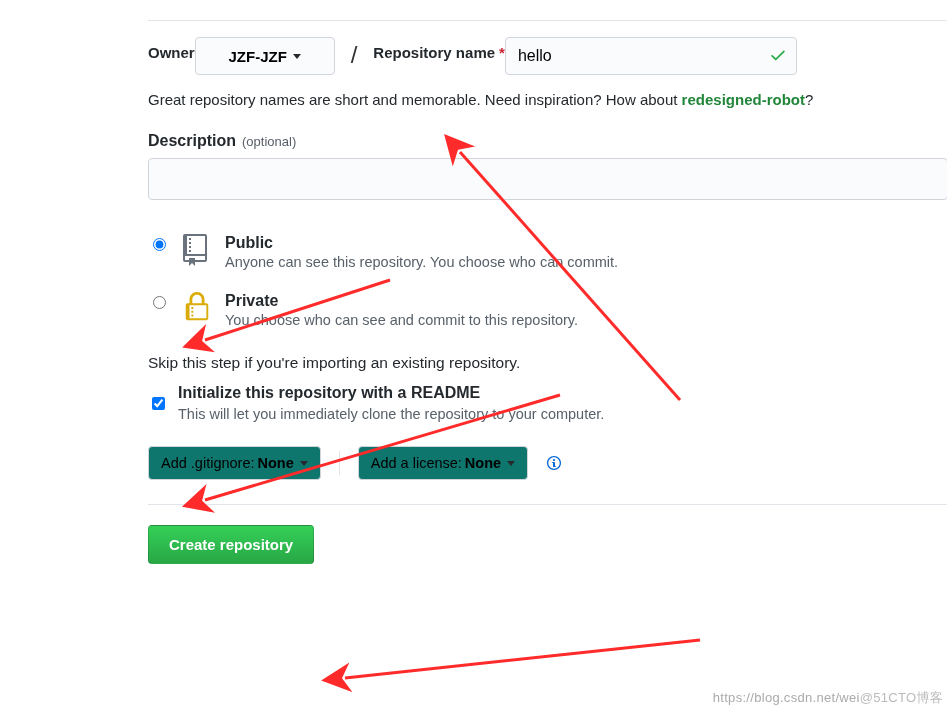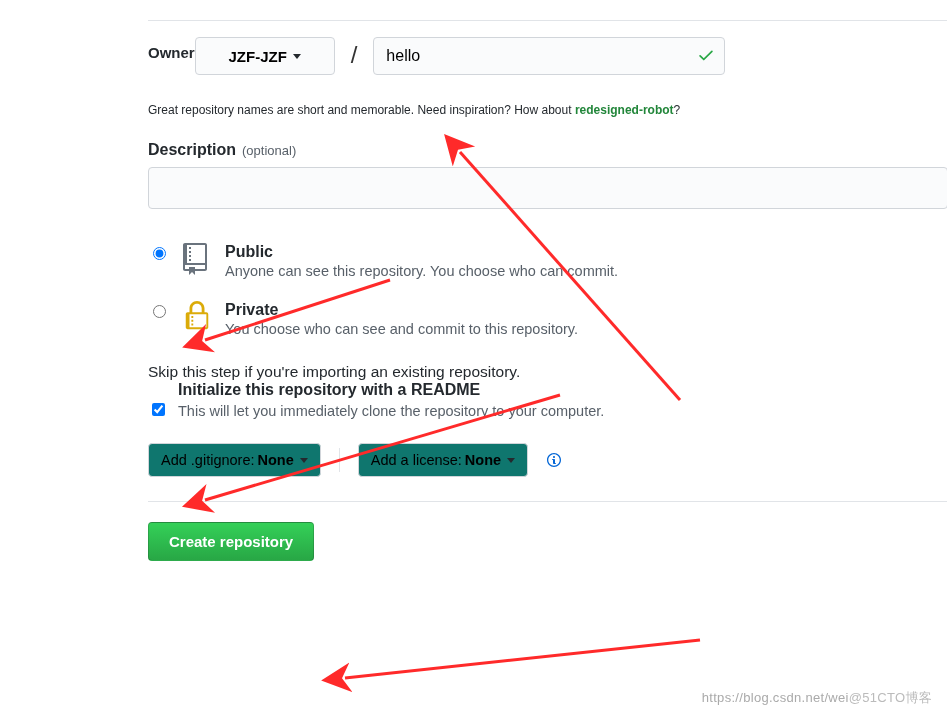--- a/index.html
+++ b/index.html
@@ -34,55 +34,55 @@
     border-left:4px solid transparent; border-right:4px solid transparent;
     border-top:5px solid #24292e;
   }
   .slash { font-size: 24px; color:#333; padding: 0 6px 6px 6px; }
   .text-input {
     border: 1px solid #d1d5da; border-radius: 4px; background:#fafbfc;
     font-size:16px; padding: 7px 36px 7px 12px; height:38px;
   }
   .repo-input-wrap { position:relative; display:inline-block; }
   .check-icon { position:absolute; right:10px; top:9px; }
-  .hint { font-size: 12px; color:#24292e; margin-top:28px; }
+  .hint { font-size: 15px; color:#24292e; margin-top:16px; }
   .suggest { color:#22863a; font-weight:600; }
   .desc-label { margin-top: 24px; font-weight:600; font-size:16px; display:flex; gap:6px; align-items:baseline; }
   .desc-input {
     margin-top:8px; border:1px solid #d1d5da; border-radius:4px; background:#fafbfc;
     width: 800px; height:42px; font-size:16px; padding:8px 12px;
   }
   .vis-group { margin-top: 34px; }
   .vis-option { display:flex; align-items:flex-start; gap:12px; margin-bottom: 22px; }
   .vis-option input[type=radio] { margin-top:4px; }
   .vis-icon { width:32px; display:flex; align-items:center; justify-content:center; }
   .vis-title { font-size:16px; font-weight:600; }
   .vis-sub { color:#586069; font-size:14.5px; margin-top:2px; }
   .skip-text { margin-top: 26px; font-size:15.5px; }
-  .init-row { display:flex; align-items:flex-end; gap:10px; }
+  .init-row { margin-top: 12px; display:flex; align-items:center; gap:10px; }
   .init-title { font-size:16px; font-weight:600; }
   .init-sub { color:#586069; font-size:14.5px; margin-top:4px; }
   .dropdown-row { margin-top: 24px; display:flex; align-items:center; gap: 18px; }
   .drop-btn {
     border:1px solid #d1d5da; border-radius:4px; background:#0f766e;
     padding: 6px 12px; font-size:14.5px; cursor:pointer; display:inline-flex; align-items:center;
     height: 34px;
   }
   .drop-btn .bold { font-weight:600; margin-left:3px; }
   .vr { width:1px; height:24px; background:#e1e4e8; }
   .info-icon { color:#0366d6; cursor:pointer; display:inline-flex; }
   .divider2 { border-top:1px solid #e1e4e8; margin: 24px 0 20px 0; width:800px; }
   .create-btn {
     background: linear-gradient(#34d058,#28a745);
     border:1px solid rgba(27,31,35,.2);
     color:#fff; font-weight:600; font-size:15px;
     padding: 10px 20px; border-radius:4px; cursor:pointer;
   }
   .watermark {
-    position:absolute; bottom:6px; right:15px; font-size:13px; color:#aaa;
+    position:absolute; bottom:6px; right:4px; font-size:13px; color:#aaa;
     letter-spacing:0.3px;
   }
   .watermark .cn { color:#bbb; }
   svg.overlay { position:absolute; top:0; left:0; pointer-events:none; }
 </style>
 </head>
 <body>
 
 <div class="container">
   <div class="divider"></div>
@@ -90,22 +90,26 @@
   <div class="row">
     <div class="field-group">
       <label class="top">Owner</label>
       <button class="select-btn">
         <span>JZF-JZF</span>
         <span class="caret"></span>
       </button>
     </div>
     <div class="slash">/</div>
     <div class="field-group">
+      <label class="top">
+        <span>Repository name</span>
+        <span class="required">*</span>
+      </label>
       <div class="repo-input-wrap">
-        <input class="text-input" style="width: 352px;" value="hello">
+        <input class="text-input" style="width: 292px;" value="hello">
         <span class="check-icon">
           <svg width="18" height="18" viewBox="0 0 16 16">
               <path fill="#28a745" d="M13.78 4.22a.75.75 0 010 1.06l-7.25 7.25a.75.75 0 01-1.06 0L2.22 9.28a.75.75 0 111.06-1.06L6 10.94l6.72-6.72a.75.75 0 011.06 0z"></path>
             </svg>
         </span>
       </div>
     </div>
   </div>
 
   <div class="hint">

